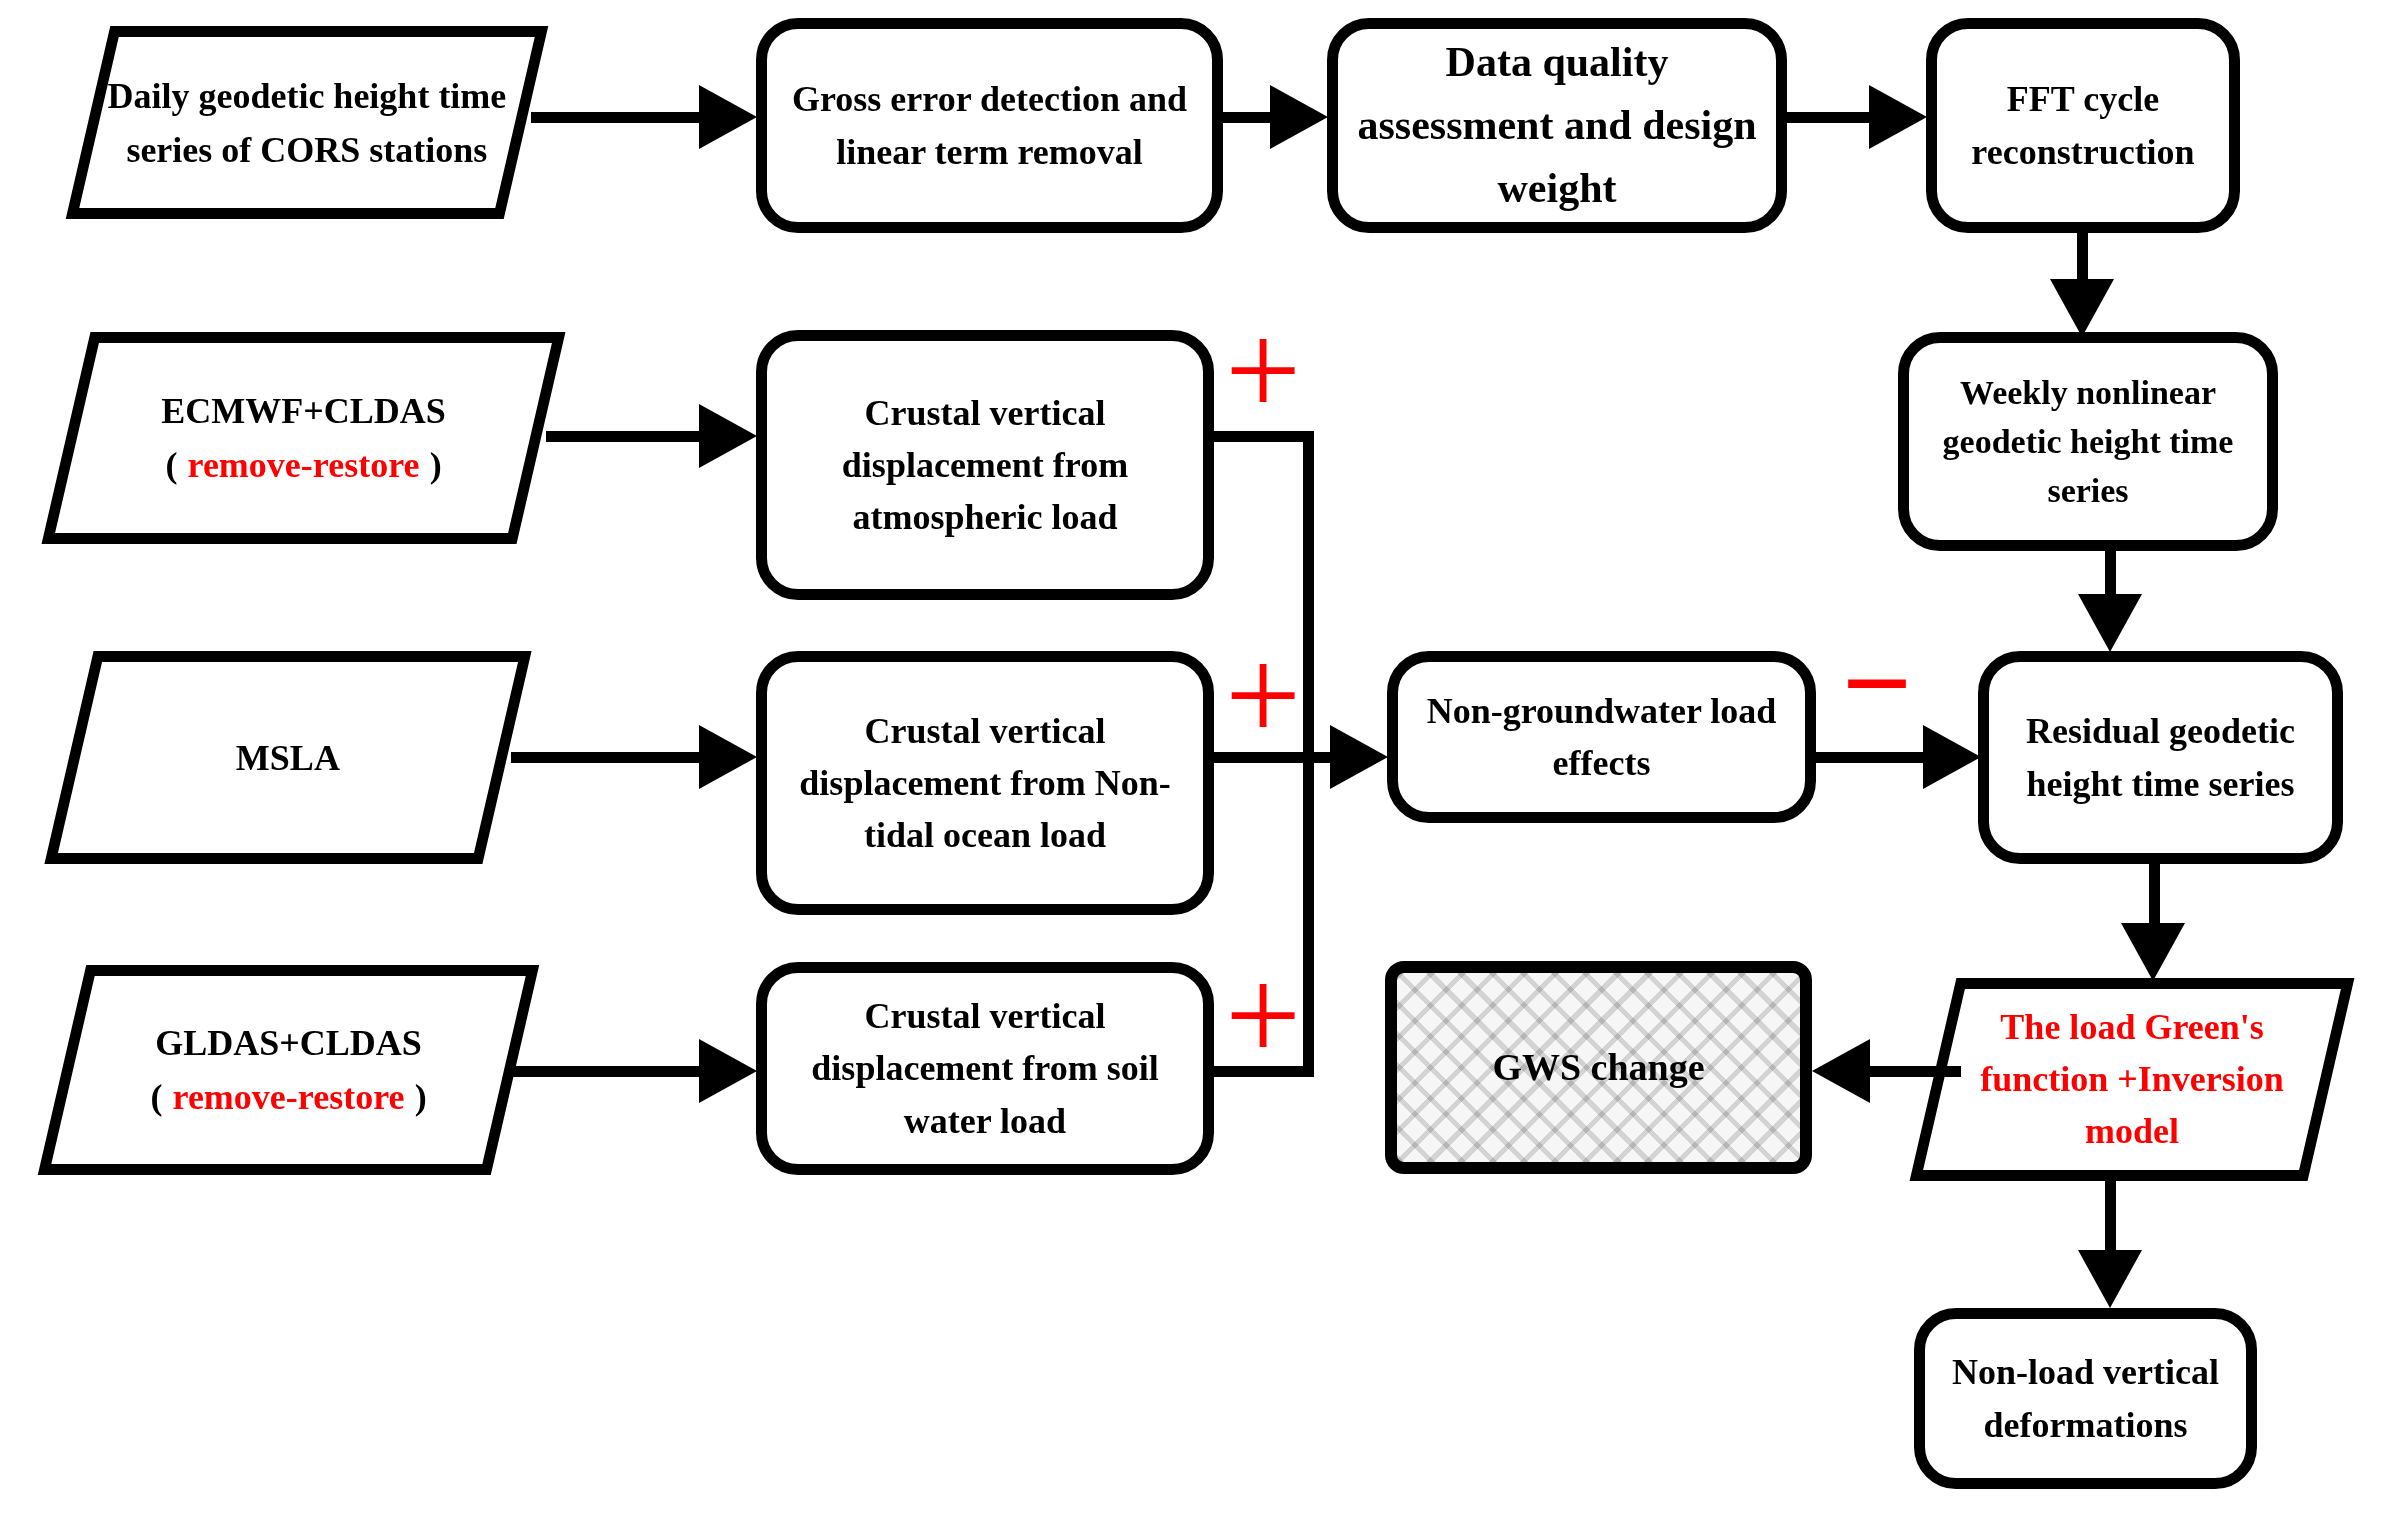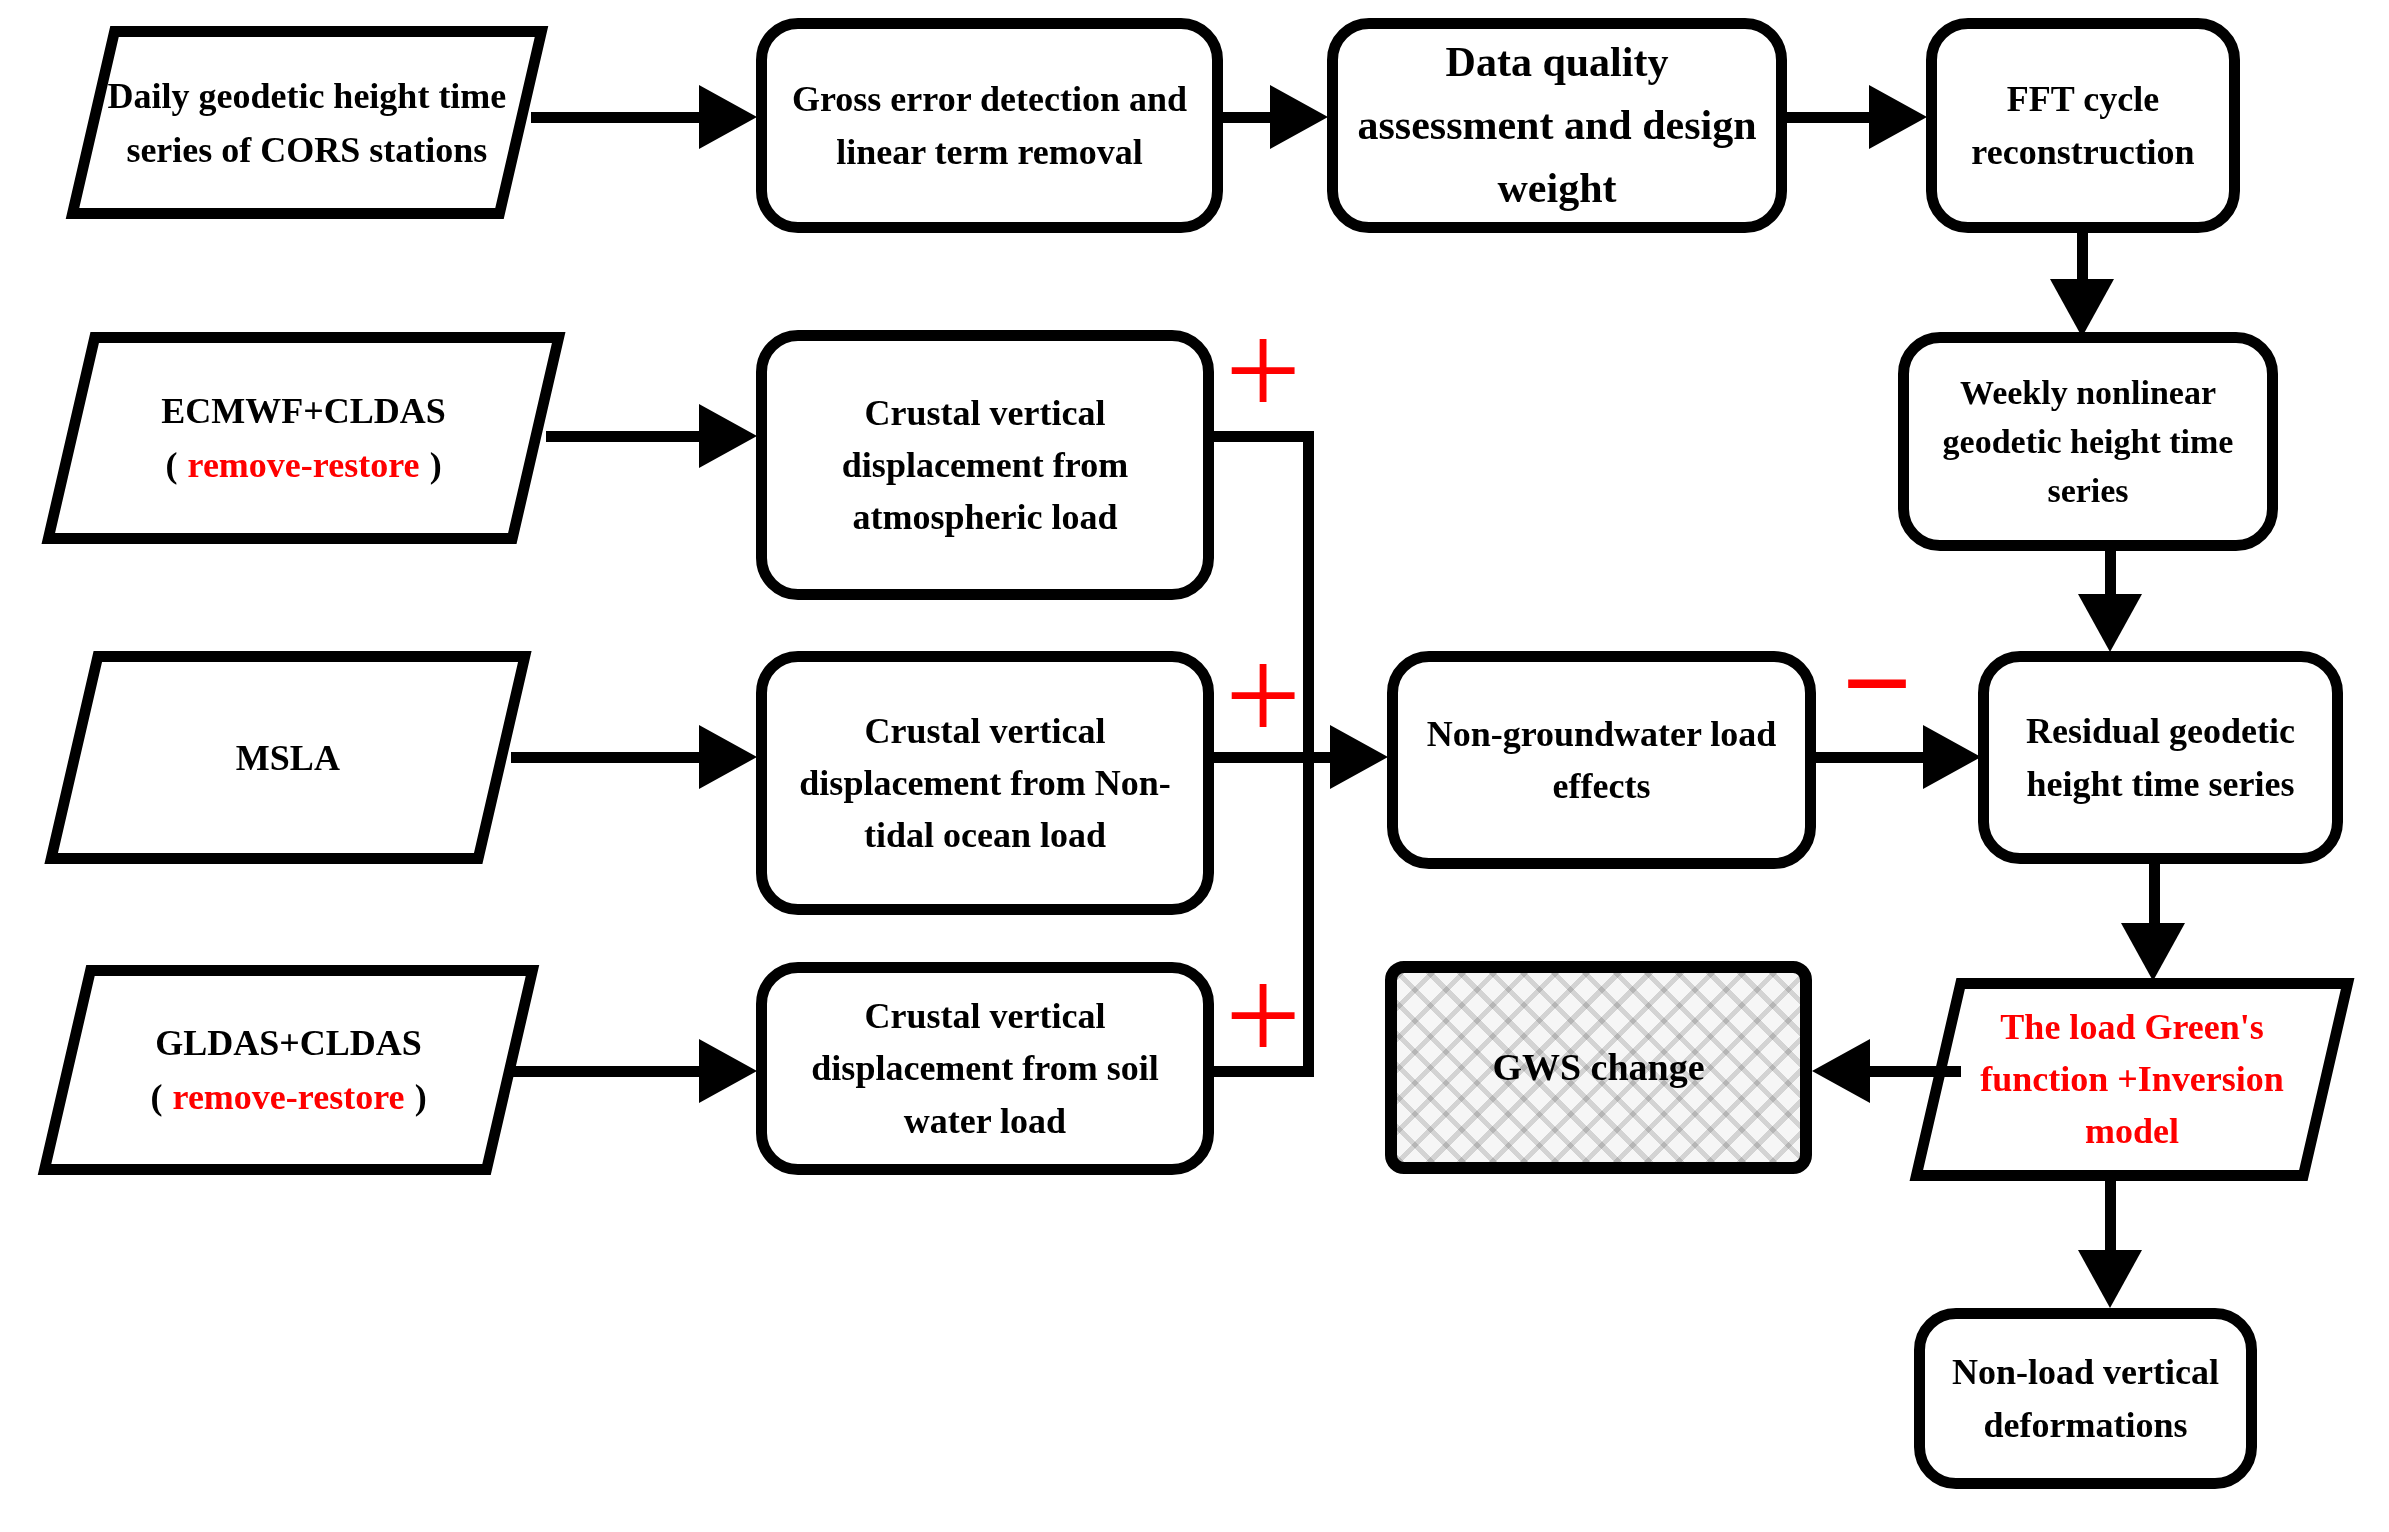--- a/index.html
+++ b/index.html
@@ -76,21 +76,21 @@
   </div>
 
   <div class="para" style="left:69px;top:651px;width:438px;height:213px;">
     <div class="unskew">MSLA</div>
   </div>
 
   <div class="box" style="left:756px;top:651px;width:458px;height:264px;">
     <span>Crustal vertical displacement from Non-tidal ocean load</span>
   </div>
 
-  <div class="box" style="left:1387px;top:651px;width:429px;height:218px;">
+  <div class="box" style="left:1387px;top:651px;width:429px;height:172px;">
     <span>Non-groundwater load effects</span>
   </div>
 
   <div class="box" style="left:1978px;top:651px;width:365px;height:213px;padding:4.4px 8.8px;">
     <span>Residual geodetic height time series</span>
   </div>
 
   <div class="para" style="left:62px;top:965px;width:453px;height:210px;">
     <div class="unskew">
       <div>GLDAS+CLDAS</div>

